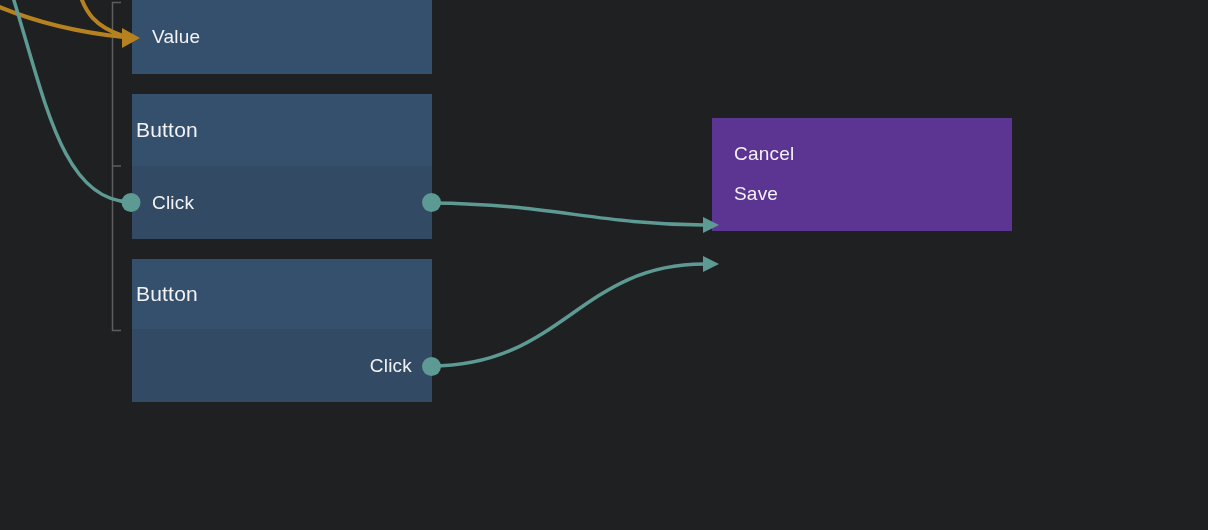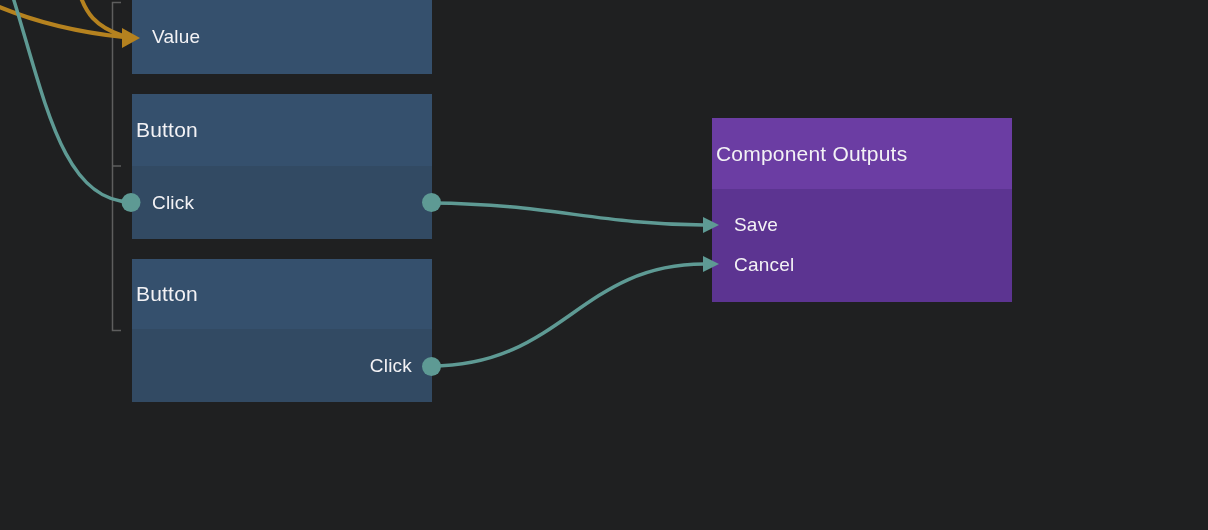--- a/index.html
+++ b/index.html
@@ -98,29 +98,26 @@
   <div class="node node-button-bottom">
     <div class="hdr blue-hdr">
       <span>Button</span>
     </div>
     <div class="row blue-body">
       <span>Click</span>
     </div>
   </div>
 
   <div class="node node-comp">
-    <div class="hdr purple-hdr">
-      <span>Component Outputs</span>
-    </div>
     <div class="body purple-body">
       <div class="row">
-        <span>Save</span>
+        <span>Cancel</span>
       </div>
       <div class="row">
-        <span>Cancel</span>
+        <span>Save</span>
       </div>
     </div>
   </div>
 
   <svg class="edges-overlay" width="1208" height="530" viewBox="0 0 1208 530" xmlns="http://www.w3.org/2000/svg">
 
     <path class="guide" d="M 121 2.5 L 112.5 2.5 L 112.5 330.5 L 121 330.5 M 112.5 166 L 121 166"></path>
 
     <path class="edge-orange" d="M -3 6 C 40 24, 85 33, 123 37"></path>
     <path class="edge-orange" d="M 80 -5 C 86 12, 94 26, 123 36"></path>

